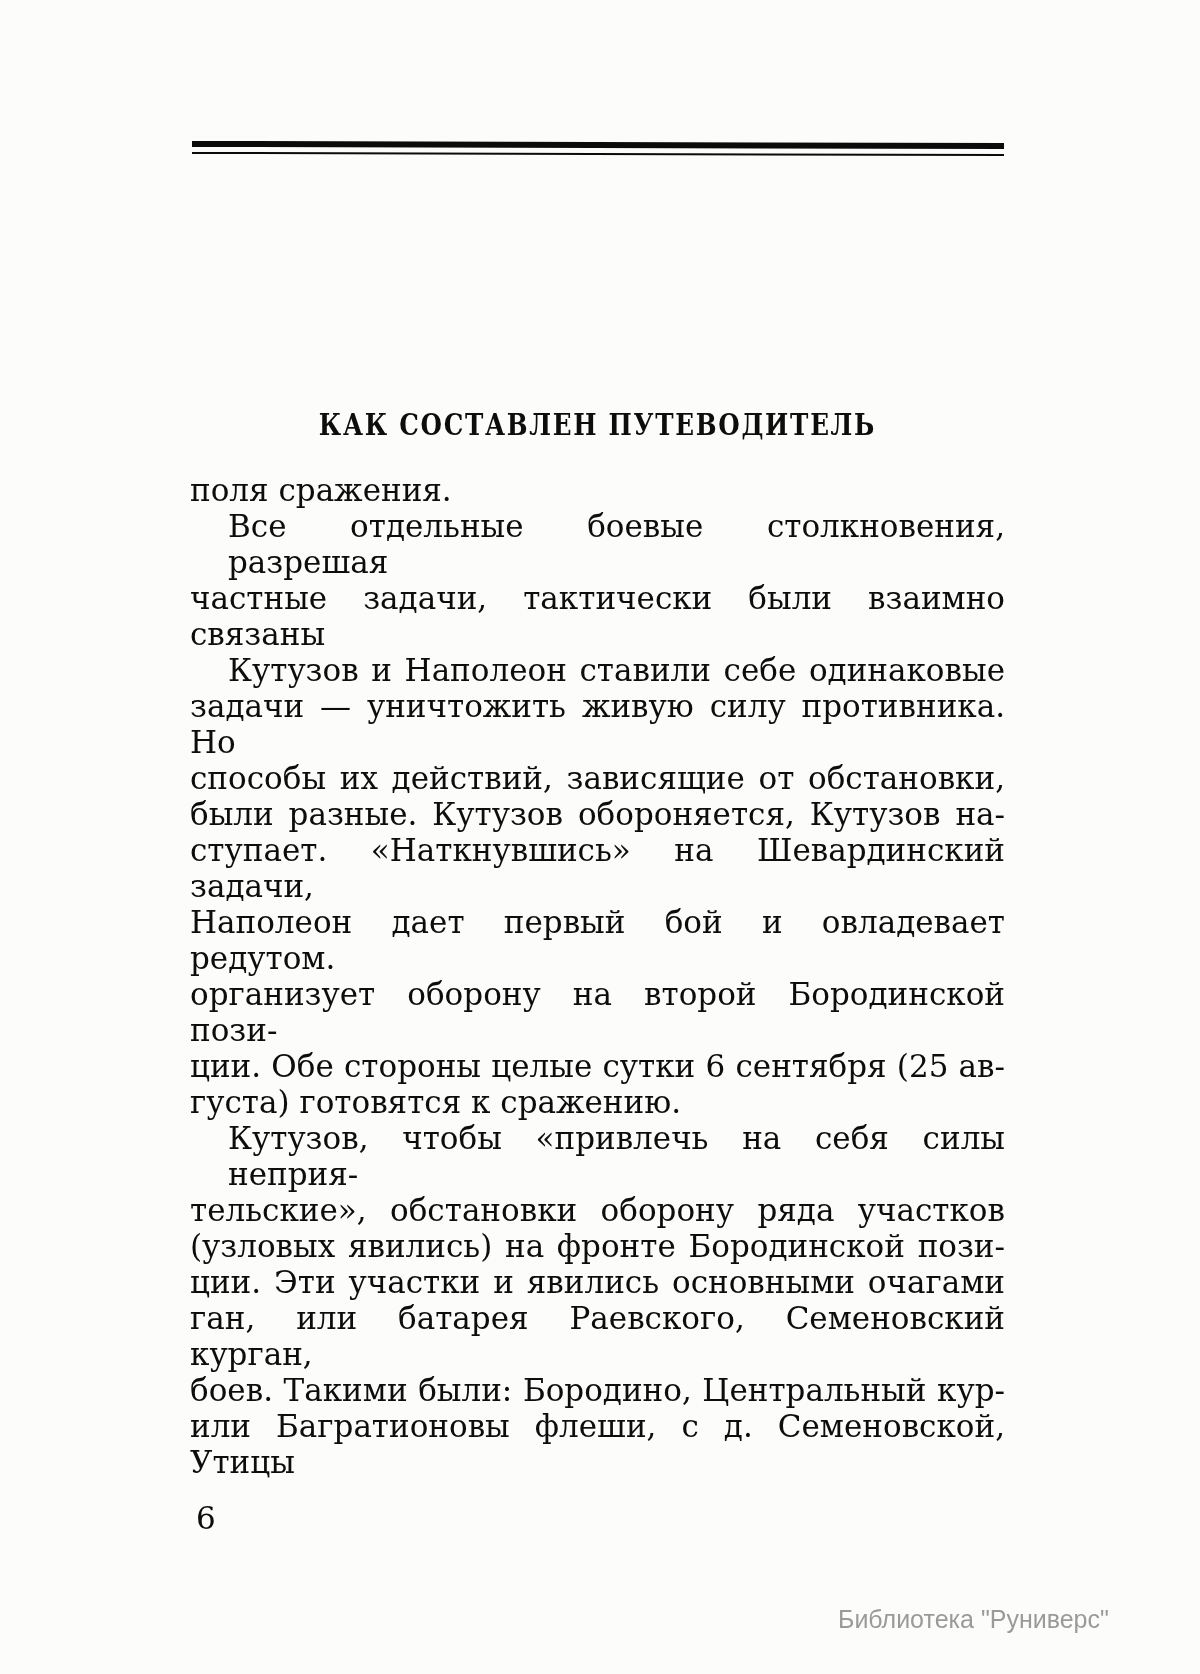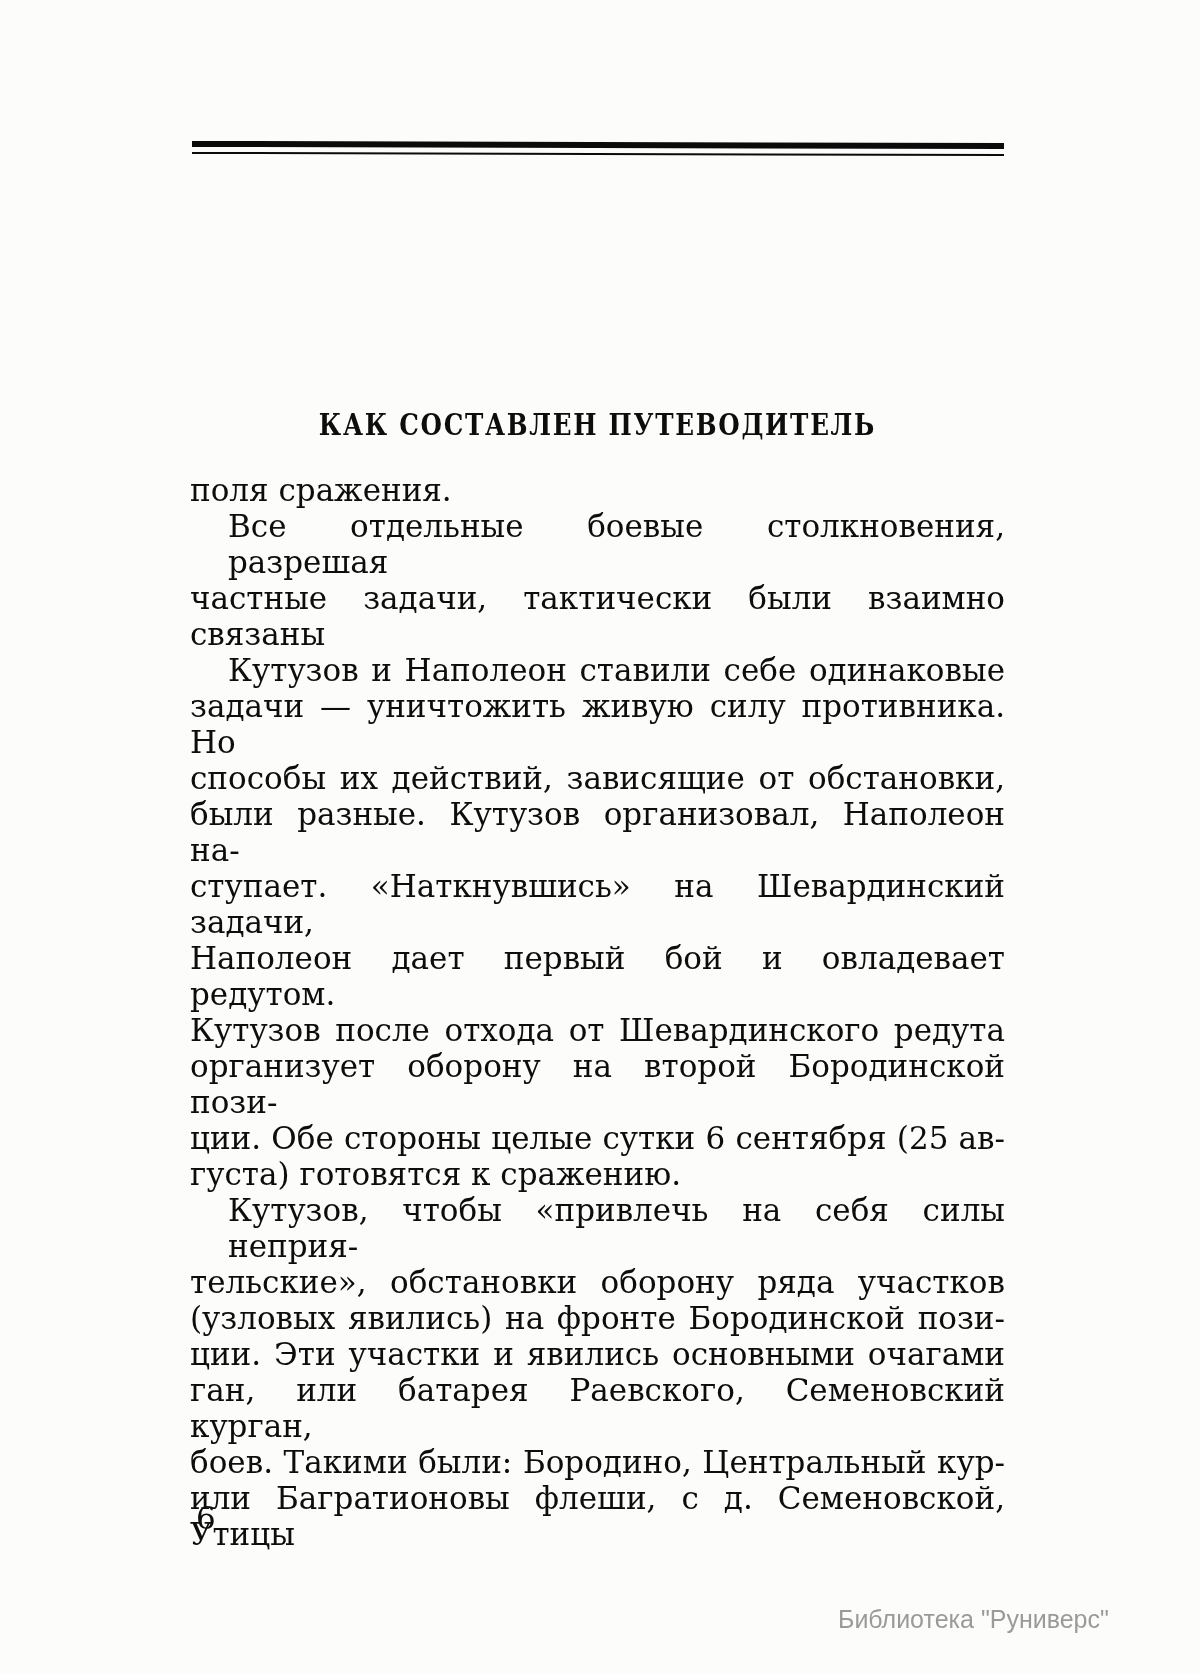--- a/index.html
+++ b/index.html
@@ -97,24 +97,23 @@
 
   <div id="chapter-heading">КАК СОСТАВЛЕН ПУТЕВОДИТЕЛЬ</div>
 
   <div id="text-block">
       <div class="line para-end">поля сражения.</div>
       <div class="line indent">Все отдельные боевые столкновения, разрешая</div>
       <div class="line">частные задачи, тактически были взаимно связаны</div>
       <div class="line indent">Кутузов и Наполеон ставили себе одинаковые</div>
       <div class="line">задачи — уничтожить живую силу противника. Но</div>
       <div class="line">способы их действий, зависящие от обстановки,</div>
-      <div class="line">были разные. Кутузов организовал, Наполеон на-</div>
+      <div class="line">были разные. Кутузов обороняется, Кутузов на-</div>
       <div class="line">ступает. «Наткнувшись» на Шевардинский задачи,</div>
       <div class="line">Наполеон дает первый бой и овладевает редутом.</div>
-      <div class="line">Кутузов после отхода от Шевардинского редута</div>
       <div class="line">организует оборону на второй Бородинской пози-</div>
       <div class="line">ции. Обе стороны целые сутки 6 сентября (25 ав-</div>
       <div class="line para-end">густа) готовятся к сражению.</div>
       <div class="line indent">Кутузов, чтобы «привлечь на себя силы неприя-</div>
       <div class="line">тельские», обстановки оборону ряда участков</div>
       <div class="line">(узловых явились) на фронте Бородинской пози-</div>
       <div class="line">ции. Эти участки и явились основными очагами</div>
       <div class="line">ган, или батарея Раевского, Семеновский курган,</div>
       <div class="line">боев. Такими были: Бородино, Центральный кур-</div>
       <div class="line">или Багратионовы флеши, с д. Семеновской, Утицы</div>

